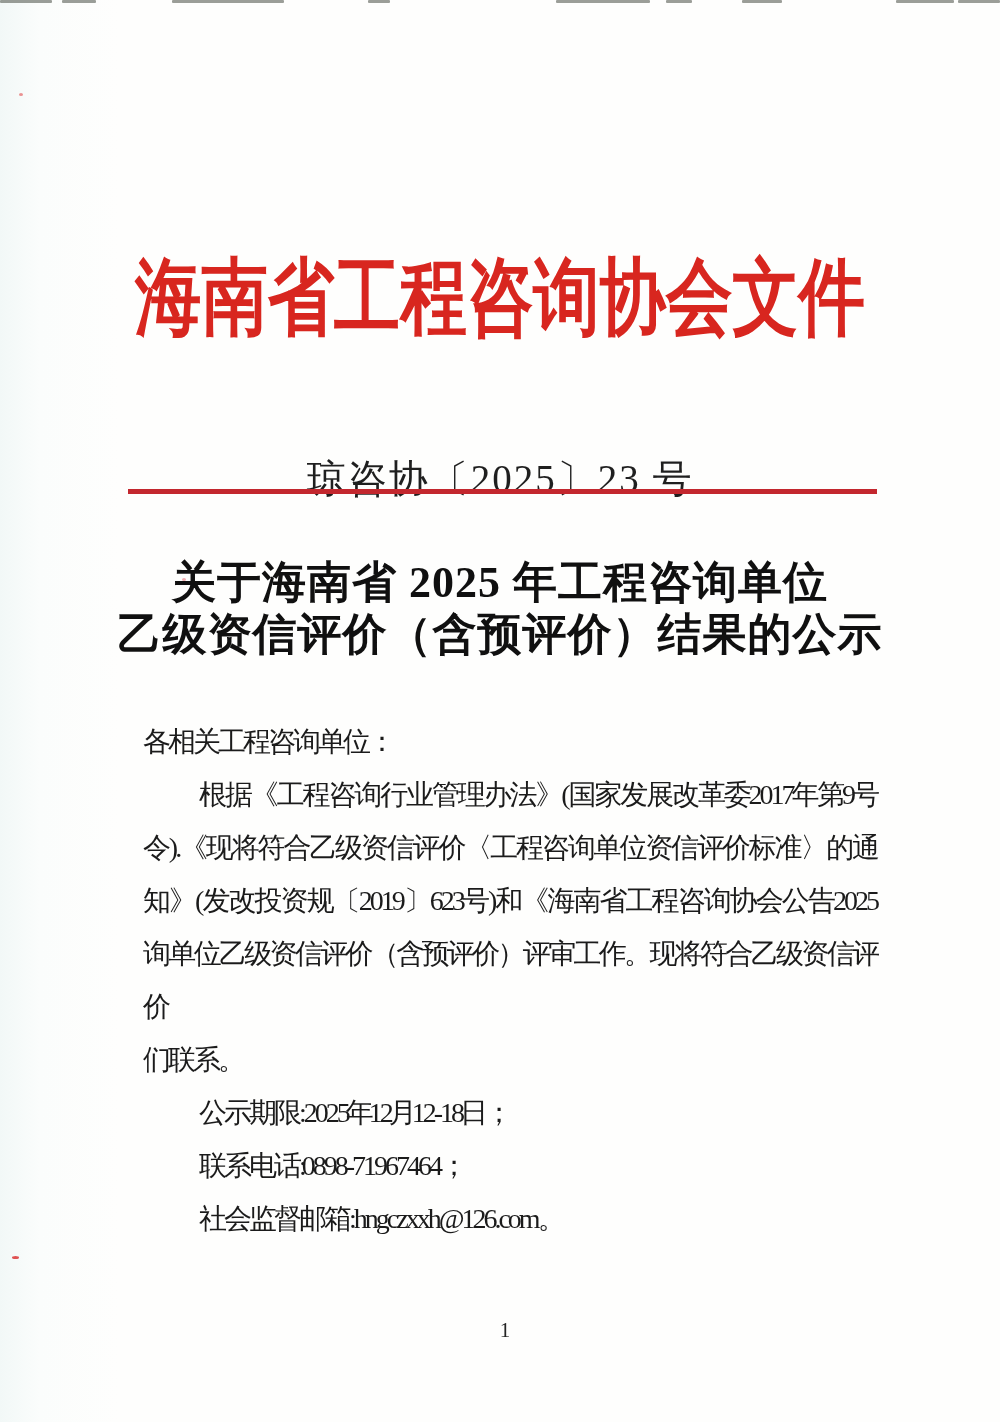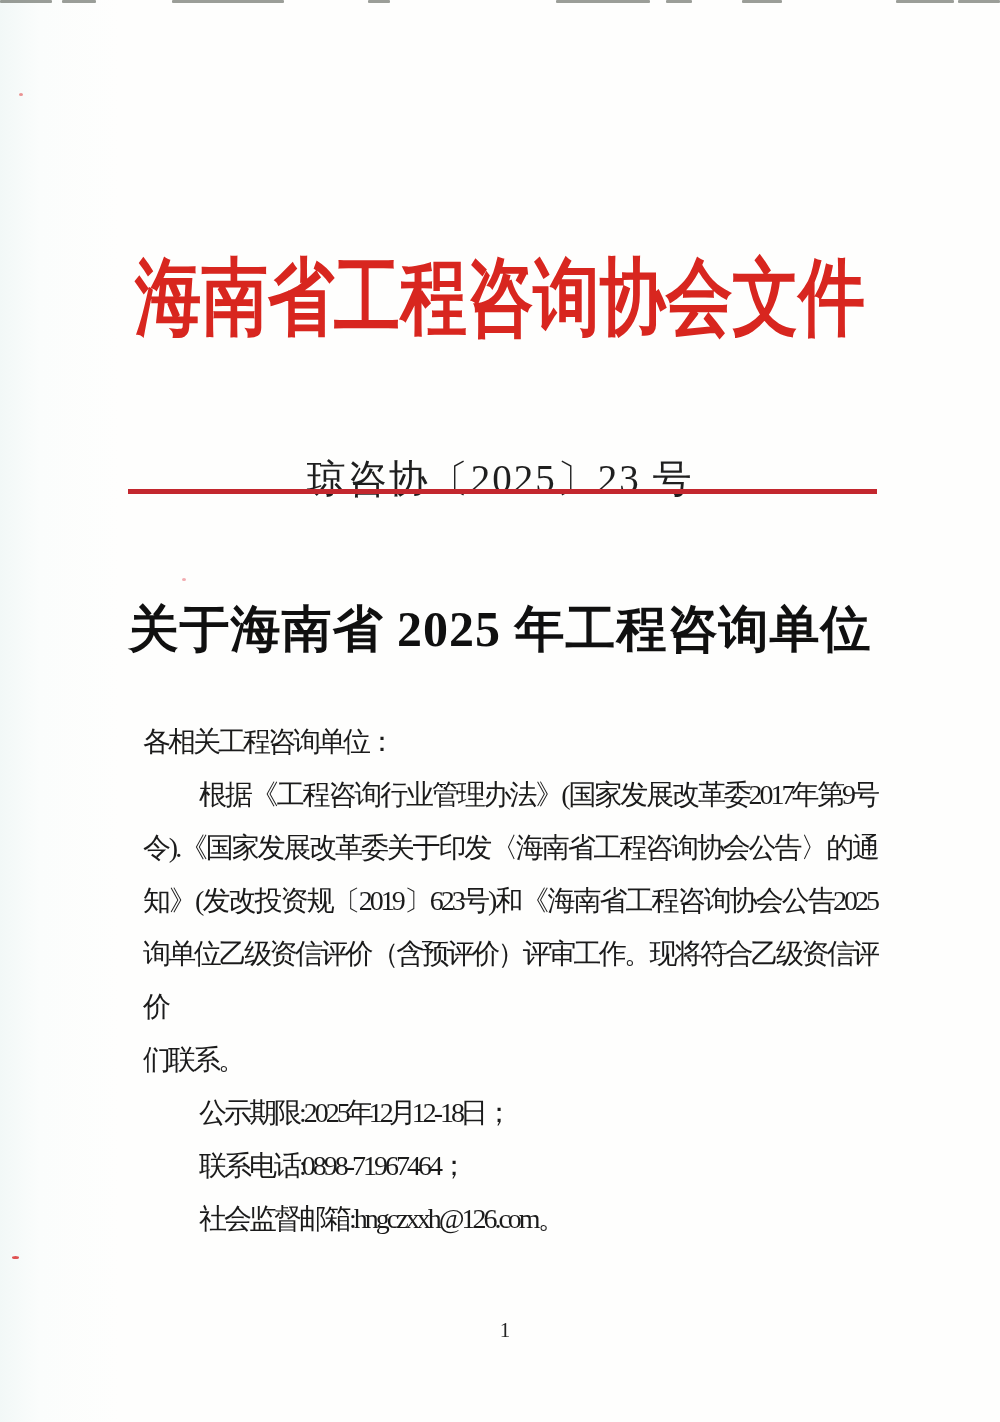--- a/index.html
+++ b/index.html
@@ -42,22 +42,22 @@
   }
   .doc-number{
     position:absolute;top:452px;left:0;width:1000px;
     text-align:center;font-size:39px;color:#1f1f1f;letter-spacing:2px;
   }
   .red-rule{
     position:absolute;top:489px;left:128px;width:749px;height:5px;
   }
   .doc-title{
     position:absolute;top:557px;left:0;width:1000px;
-    text-align:center;font-size:50px;font-weight:700;line-height:52px;
-    color:#101010;letter-spacing:1px;margin-top:46px;
+    text-align:center;font-size:44px;font-weight:700;line-height:52px;
+    color:#101010;letter-spacing:1px;
   }
   .body-block{
     position:absolute;top:715px;left:143px;width:734px;
     font-size:28px;line-height:53px;color:#1b1b1b;
     letter-spacing:-3px;word-spacing:-6px;
   }
   .line{white-space:nowrap;}
   .j{
     white-space:normal;
     text-align:justify;text-align-last:justify;
@@ -92,26 +92,27 @@
   <div class="letterhead">
     <span style="color: rgb(216, 38, 31);">海南省工程咨询协会文件</span>
   </div>
 
   <div class="doc-number">琼咨协〔2025〕23 号</div>
 
   <div class="red-rule" style="background: rgb(195, 39, 46);"></div>
 
   <div class="doc-title">
     <div>关于海南省 2025 年工程咨询单位</div>
+    <div>乙级资信评价（含预评价）结果的公示</div>
   </div>
 
   <div class="body-block">
     <div class="line">各相关工程咨询单位：</div>
     <div class="line j indent">根据《工程咨询行业管理办法》(国家发展改革委 2017 年第 9 号</div>
-    <div class="line j">令).《国家发展改革委关于印发〈海南省工程咨询协会公告〉的通</div>
+    <div class="line j">令).《现将符合乙级资信评价〈工程咨询单位资信评价标准〉的通</div>
     <div class="line j">知》(发改投资规〔2019〕623 号)和《海南省工程咨询协会公告 2025</div>
     <div class="line j">询单位乙级资信评价（含预评价）评审工作。现将符合乙级资信评价</div>
     <div class="line">们联系。</div>
     <div class="line indent">公示期限:2025 年 12 月 12-18 日；</div>
     <div class="line indent">联系电话: 0898-71967464；</div>
     <div class="line indent">社会监督邮箱:hngczxxh@126.com。</div>
   </div>
 
   <div class="page-number">1</div>
 

